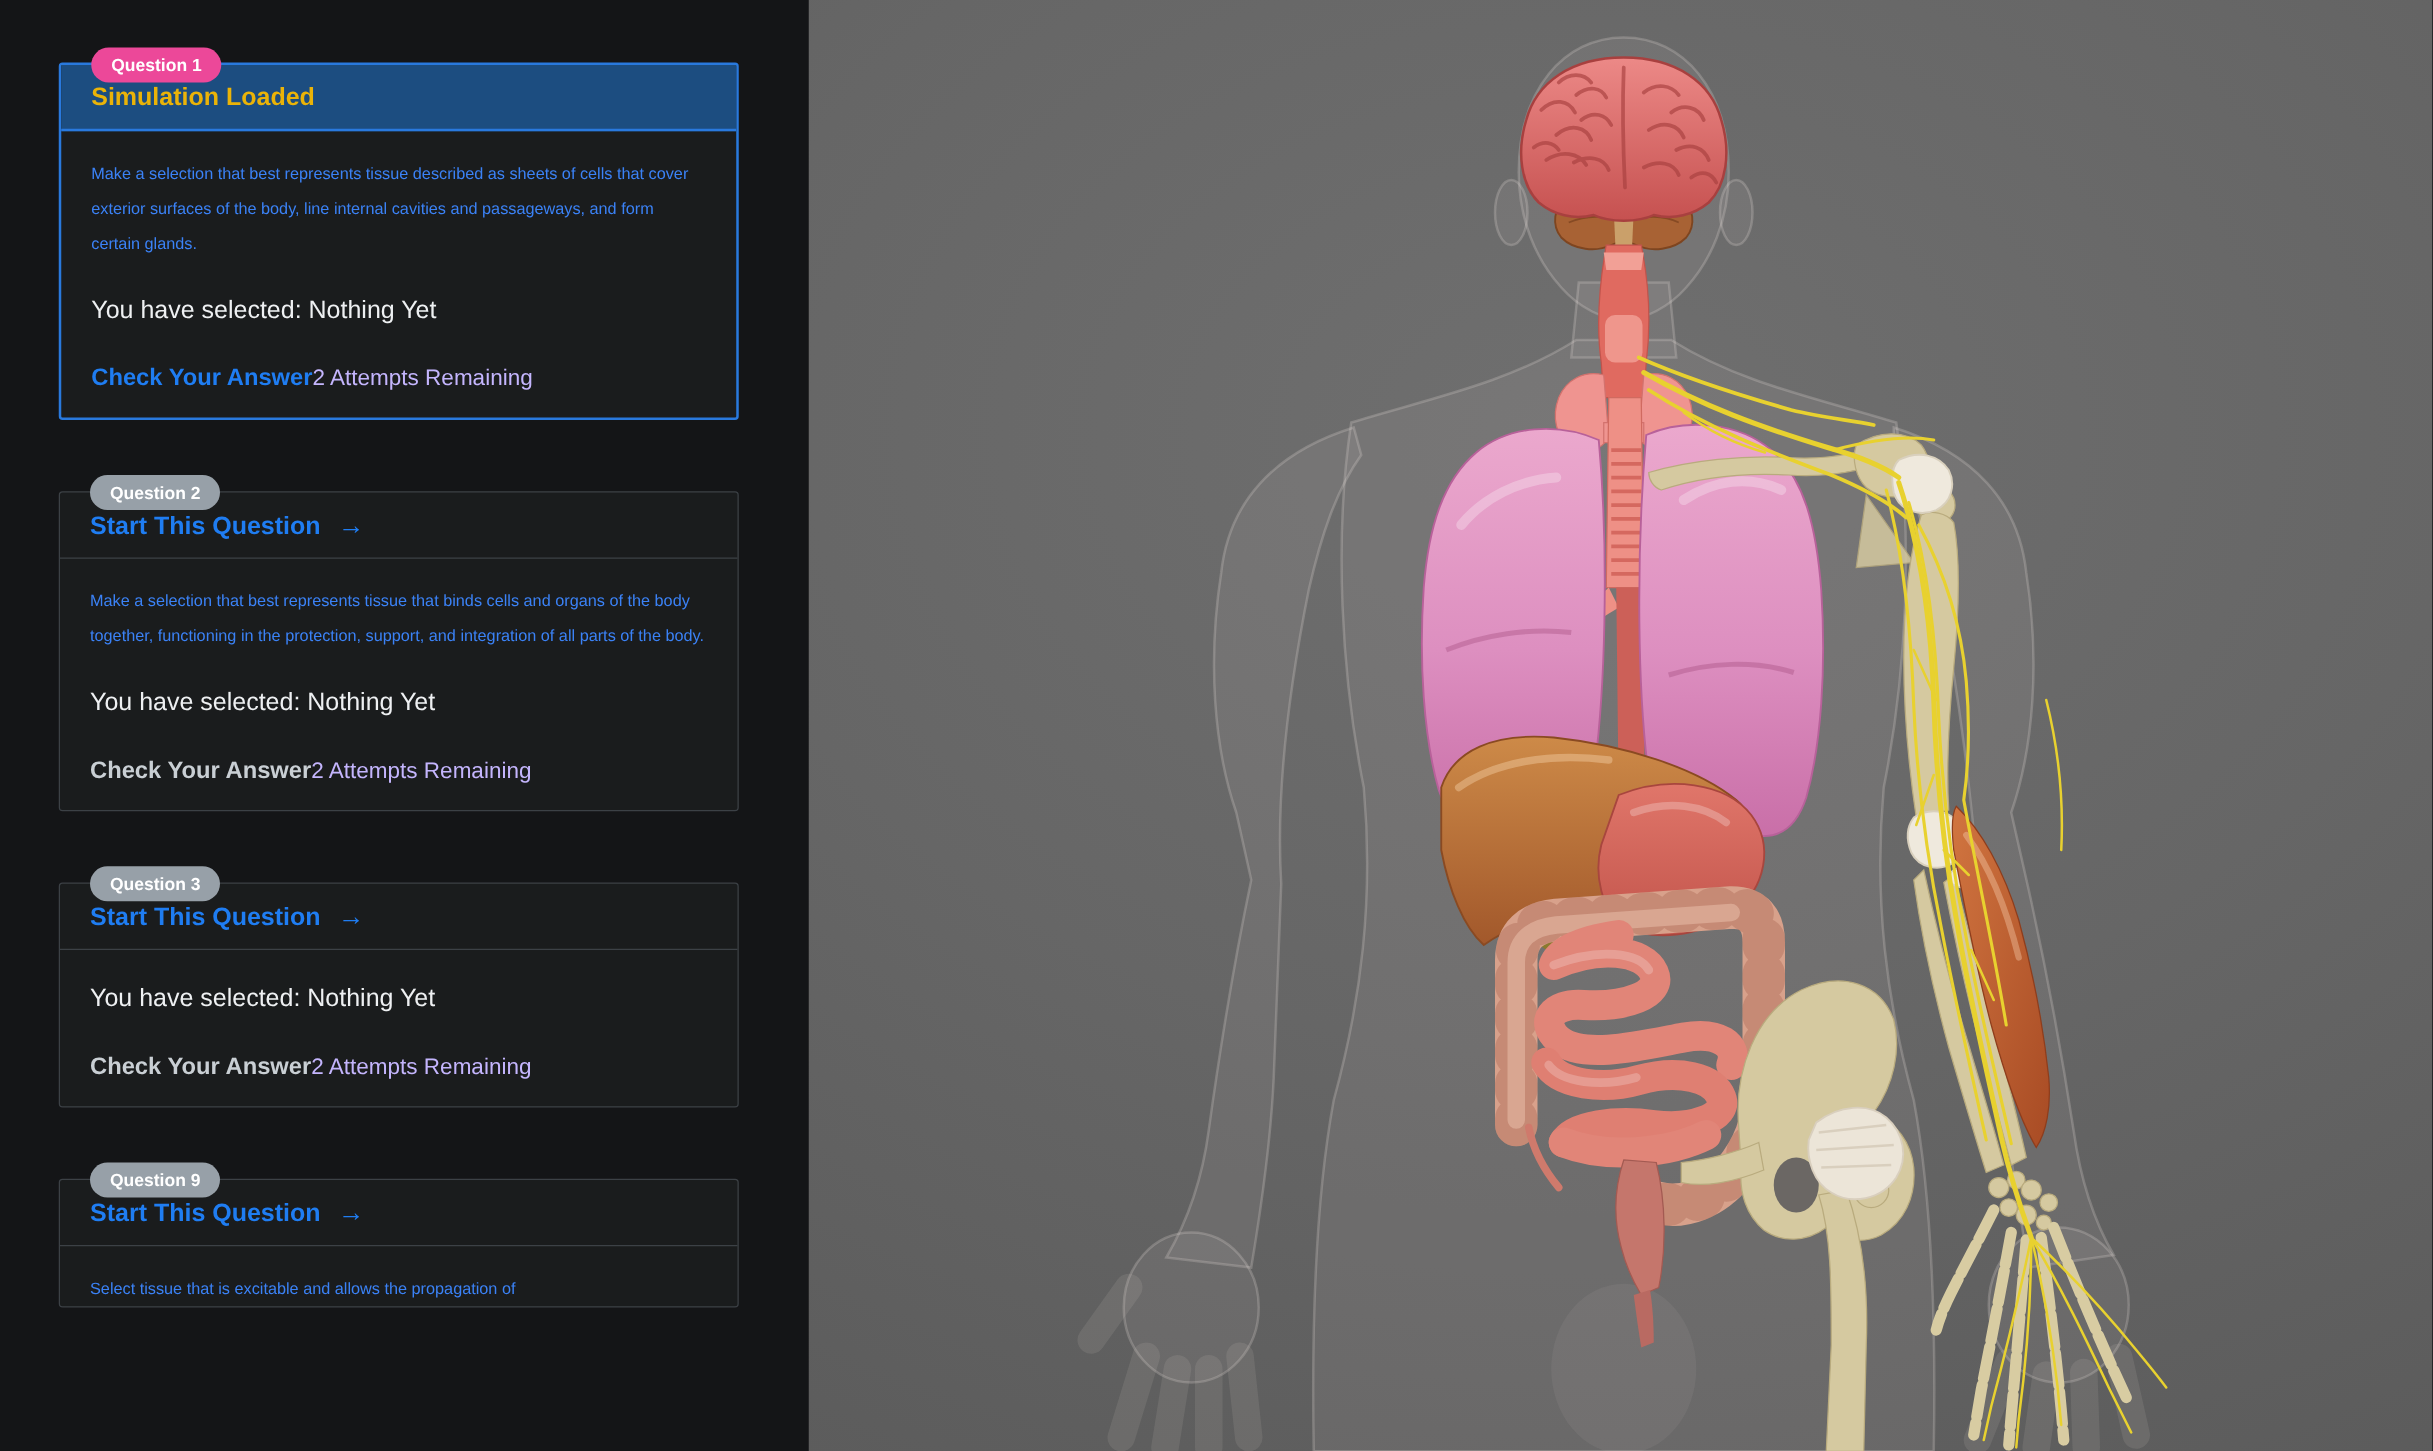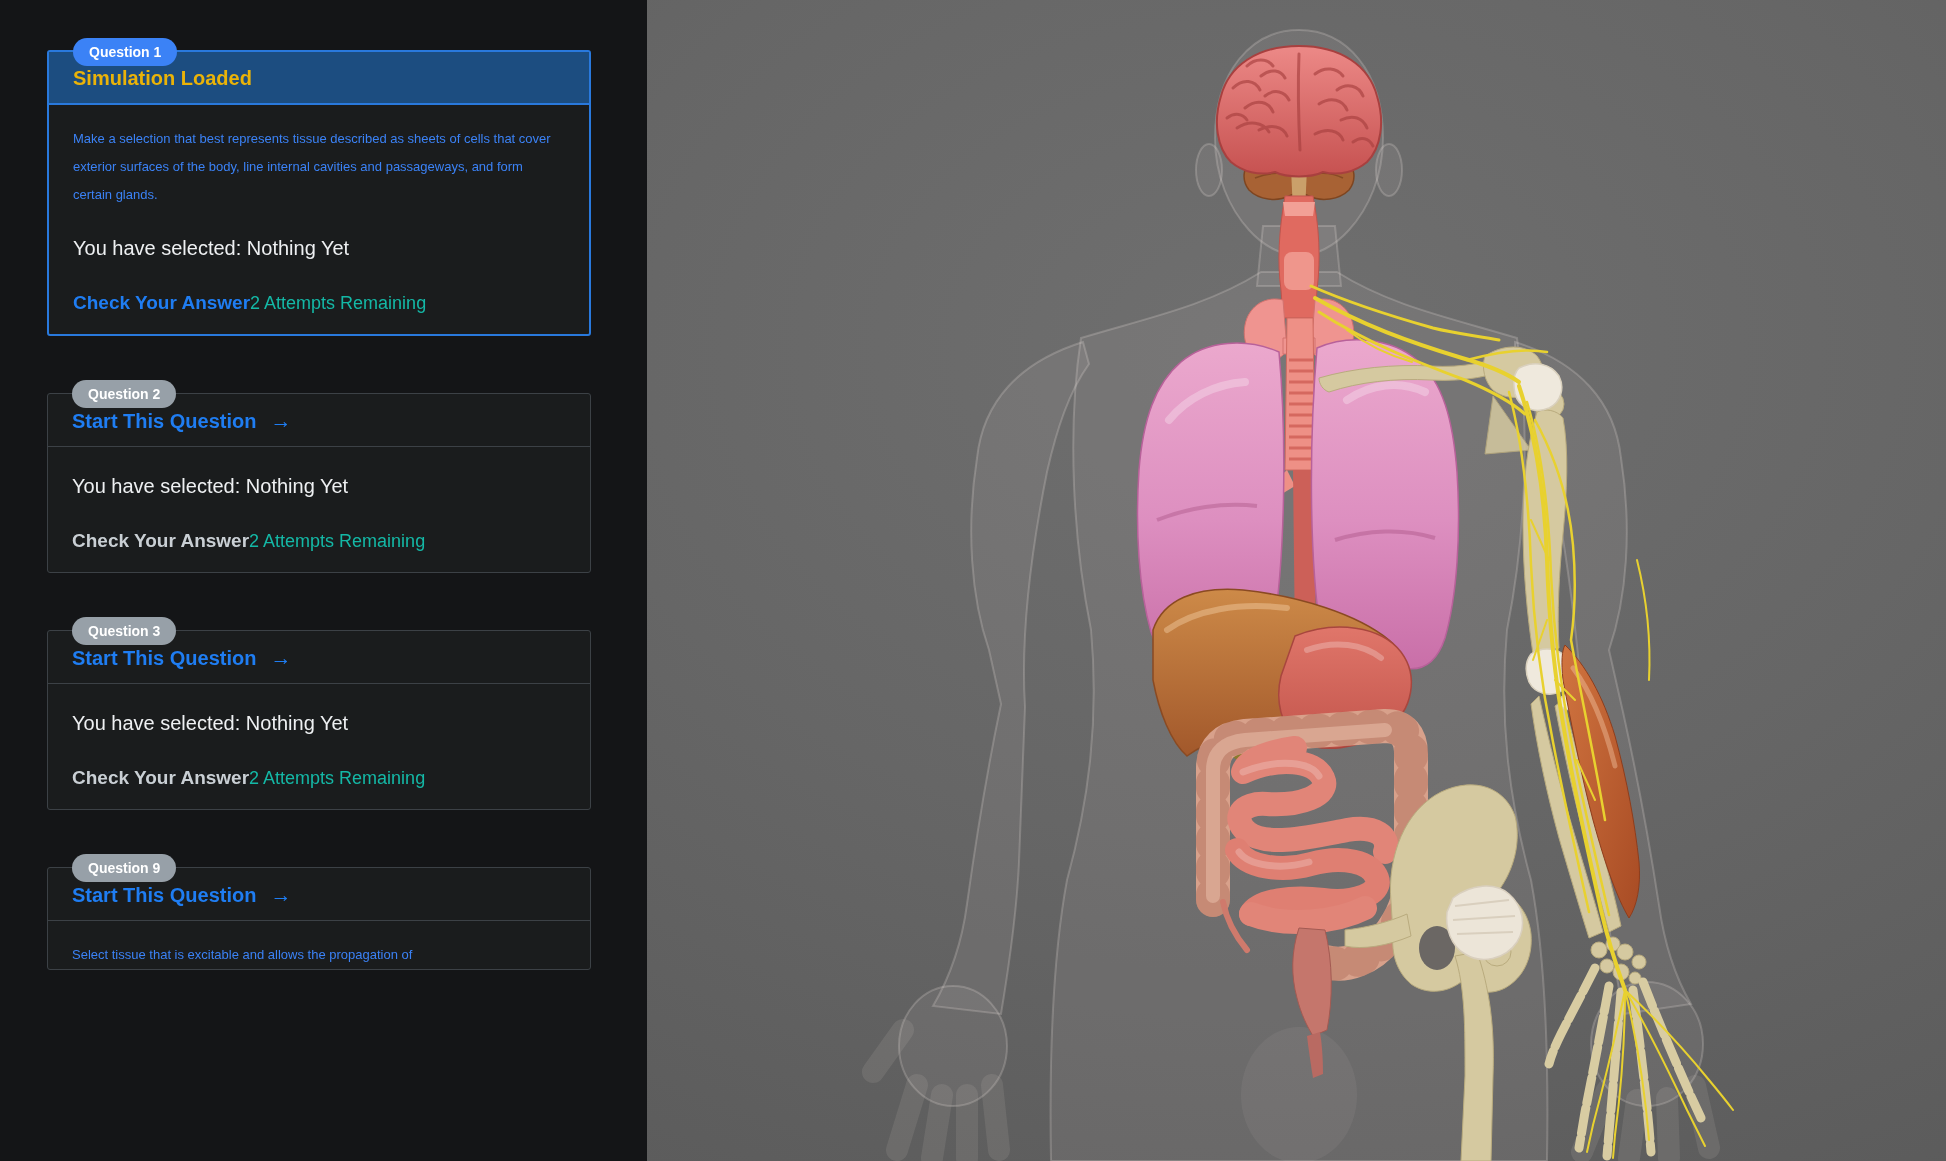--- a/index.html
+++ b/index.html
@@ -5,31 +5,31 @@
   * { box-sizing: border-box; margin: 0; padding: 0; }
   html,body { width:1946px; height:1161px; overflow:hidden; }
   body { font-family:"Liberation Sans", sans-serif; background:#141517; }
   .app { display:flex; width:1946px; height:1161px; }
 
   
   .sidebar { width:647px; height:1161px; background:#141517; padding:50px 56px 0 47px; overflow:hidden; flex:none; }
   .card { position:relative; background:#1a1c1d; border:1px solid #3c4146; border-radius:3px; margin-bottom:57px; }
   .card.active { border:2px solid #2979dd; }
   .badge { position:absolute; top:-14px; left:24px; height:28px; line-height:28px; padding:0 16px; border-radius:14px; font-size:14px; font-weight:bold; color:#ffffff; background:#97a0a8; z-index:2; }
-  .card.active .badge { background:#3b82f6; }
+  .card.active .badge { background:#ec4899; }
   .card-status { background:#1c4d80; border-bottom:2px solid #2979dd; padding:15px 24px 13px; color:#eab308; font-size:20px; font-weight:600; }
   .card-startrow { padding:15px 24px 13px; border-bottom:1px solid #3c4146; }
   .start-link { color:#1f7df2; font-size:20px; font-weight:bold; cursor:pointer; display:inline-flex; align-items:center; gap:14px; }
   .arrow { font-size:21px; font-weight:bold; }
   .q-text { padding:20px 24px 0; color:#3b82f6; font-size:13px; line-height:28px; }
   .selection { padding:28px 24px 0; color:#eef0f2; font-size:20px; font-weight:normal; }
   .card-footer { display:flex; justify-content:flex-start; align-items:baseline; padding:32px 24px 20px; }
   .check-link { font-size:19px; font-weight:bold; color:#c9cfd4; cursor:pointer; }
   .card.active .check-link { color:#1f7df2; }
-  .attempts { font-size:18px; color:#14b8a6; }
+  .attempts { font-size:18px; color:#c4b5fd; }
 
   
   .viewer { flex:1; position:relative; background:radial-gradient(120% 95% at 48% 30%, #6f6f6f 0%, #666666 45%, #585858 100%); overflow:hidden; }
   .viewer svg { position:absolute; left:0; top:0; display:block; }
 </style>
 </head>
 <body>
 
 <div class="app">
 
@@ -47,20 +47,21 @@
     </div>
 
     <div class="card">
       <div class="badge">Question 2</div>
       <div class="card-startrow">
         <span class="start-link">
             <span>Start This Question</span>
             <span class="arrow">→</span>
           </span>
       </div>
+      <div class="q-text">Make a selection that best represents tissue that binds cells and organs of the body together, functioning in the protection, support, and integration of all parts of the body.</div>
       <div class="selection">You have selected: Nothing Yet</div>
       <div class="card-footer">
         <span class="check-link">Check Your Answer</span>
         <span class="attempts">2 Attempts Remaining</span>
       </div>
     </div>
 
     <div class="card">
       <div class="badge">Question 3</div>
       <div class="card-startrow">

